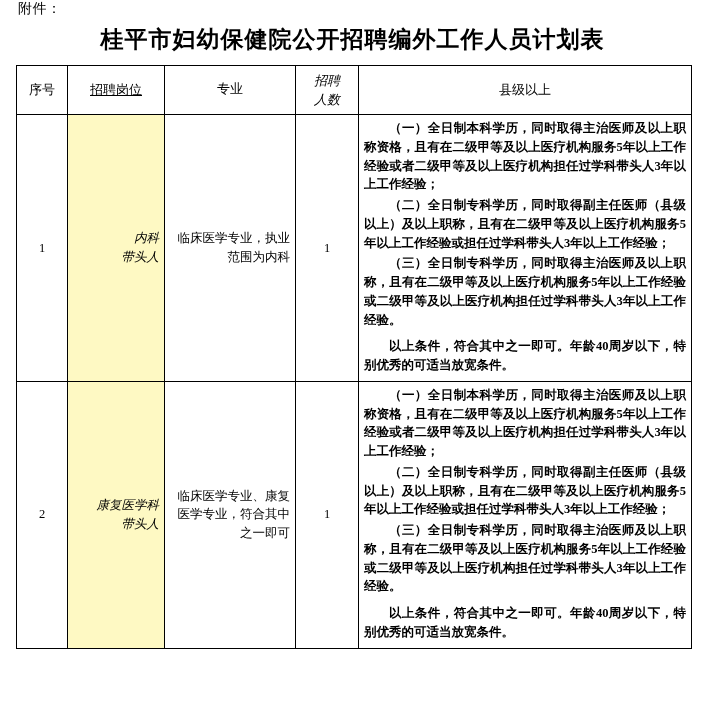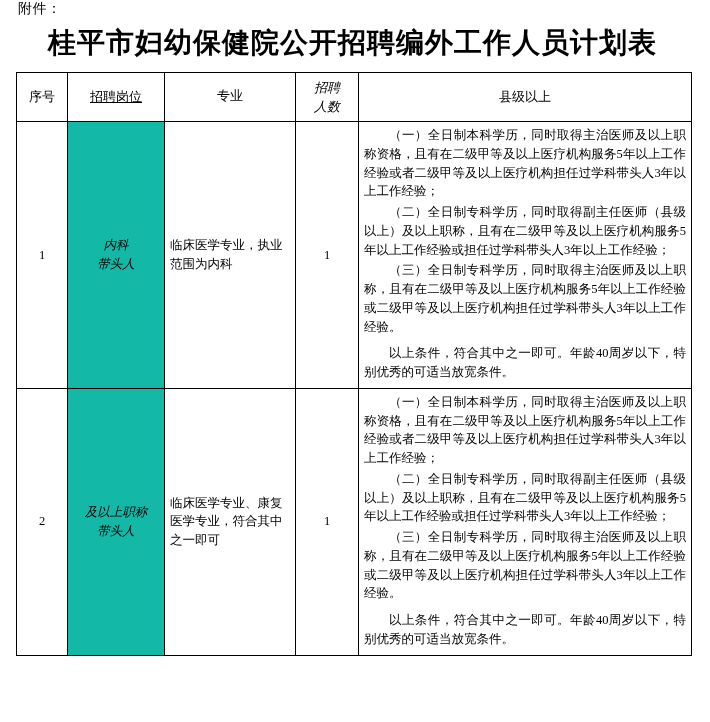--- a/index.html
+++ b/index.html
@@ -22,21 +22,21 @@
   }
   .attachment-label {
     font-size: 14px;
     font-family: "Liberation Sans", sans-serif;
     letter-spacing: 0.5px;
     margin: 0 0 6px 2px;
     color: #000;
   }
   .doc-title {
     text-align: center;
-    font-size: 28px;
+    font-size: 23px;
     font-weight: bold;
     font-family: "Liberation Serif", serif;
     letter-spacing: 1px;
     margin: 0 0 10px 0;
     color: #000;
   }
   table.plan-table {
     border-collapse: collapse;
     width: 676px;
     table-layout: fixed;
@@ -60,40 +60,41 @@
   .col-post { width: 86px; text-decoration: underline; }
   .col-major { width: 120px; font-family: Liberation Mono, monospace; }
   .col-count { width: 52px; }
   .col-cond { width: auto; }
 
   td.cell-no {
     text-align: center;
     font-size: 12.5px;
   }
   td.cell-post {
-    text-align: center;
-    background: #14b8a6;
+    text-align: right;
+    background: #fef9c3;
     font-size: 13px;
     line-height: 1.7;
   }
   td.cell-major {
-    text-align: left;
+    text-align: right;
     font-size: 12.5px;
     line-height: 1.65;
     padding-left: 6px;
   }
   td.cell-count {
     text-align: center;
     font-size: 12.5px;
   }
   td.cell-cond {
     text-align: justify;
     font-size: 12.5px;
     line-height: 1.62;
     padding: 6px 8px 6px 8px;
+    font-weight: bold;
   }
   td.cell-cond p {
     margin: 0 0 2px 0;
     text-indent: 2em;
   }
   td.cell-cond p.gap {
     margin-top: 8px;
   }
   .post-line { display: block; font-style: italic; }
 </style>
@@ -133,21 +134,21 @@
           <p>（一）全日制本科学历，同时取得主治医师及以上职称资格，且有在二级甲等及以上医疗机构服务5年以上工作经验或者二级甲等及以上医疗机构担任过学科带头人3年以上工作经验；</p>
           <p>（二）全日制专科学历，同时取得副主任医师（县级以上）及以上职称，且有在二级甲等及以上医疗机构服务5年以上工作经验或担任过学科带头人3年以上工作经验；</p>
           <p>（三）全日制专科学历，同时取得主治医师及以上职称，且有在二级甲等及以上医疗机构服务5年以上工作经验或二级甲等及以上医疗机构担任过学科带头人3年以上工作经验。</p>
           <p class="gap">以上条件，符合其中之一即可。年龄40周岁以下，特别优秀的可适当放宽条件。</p>
         </td>
       </tr>
 
       <tr>
         <td class="cell-no">2</td>
         <td class="cell-post">
-          <span class="post-line">及以上职称</span>
+          <span class="post-line">康复医学科</span>
           <span class="post-line">带头人</span>
         </td>
         <td class="cell-major">临床医学专业、康复医学专业，符合其中之一即可</td>
         <td class="cell-count">1</td>
         <td class="cell-cond">
           <p>（一）全日制本科学历，同时取得主治医师及以上职称资格，且有在二级甲等及以上医疗机构服务5年以上工作经验或者二级甲等及以上医疗机构担任过学科带头人3年以上工作经验；</p>
           <p>（二）全日制专科学历，同时取得副主任医师（县级以上）及以上职称，且有在二级甲等及以上医疗机构服务5年以上工作经验或担任过学科带头人3年以上工作经验；</p>
           <p>（三）全日制专科学历，同时取得主治医师及以上职称，且有在二级甲等及以上医疗机构服务5年以上工作经验或二级甲等及以上医疗机构担任过学科带头人3年以上工作经验。</p>
           <p class="gap">以上条件，符合其中之一即可。年龄40周岁以下，特别优秀的可适当放宽条件。</p>
         </td>

